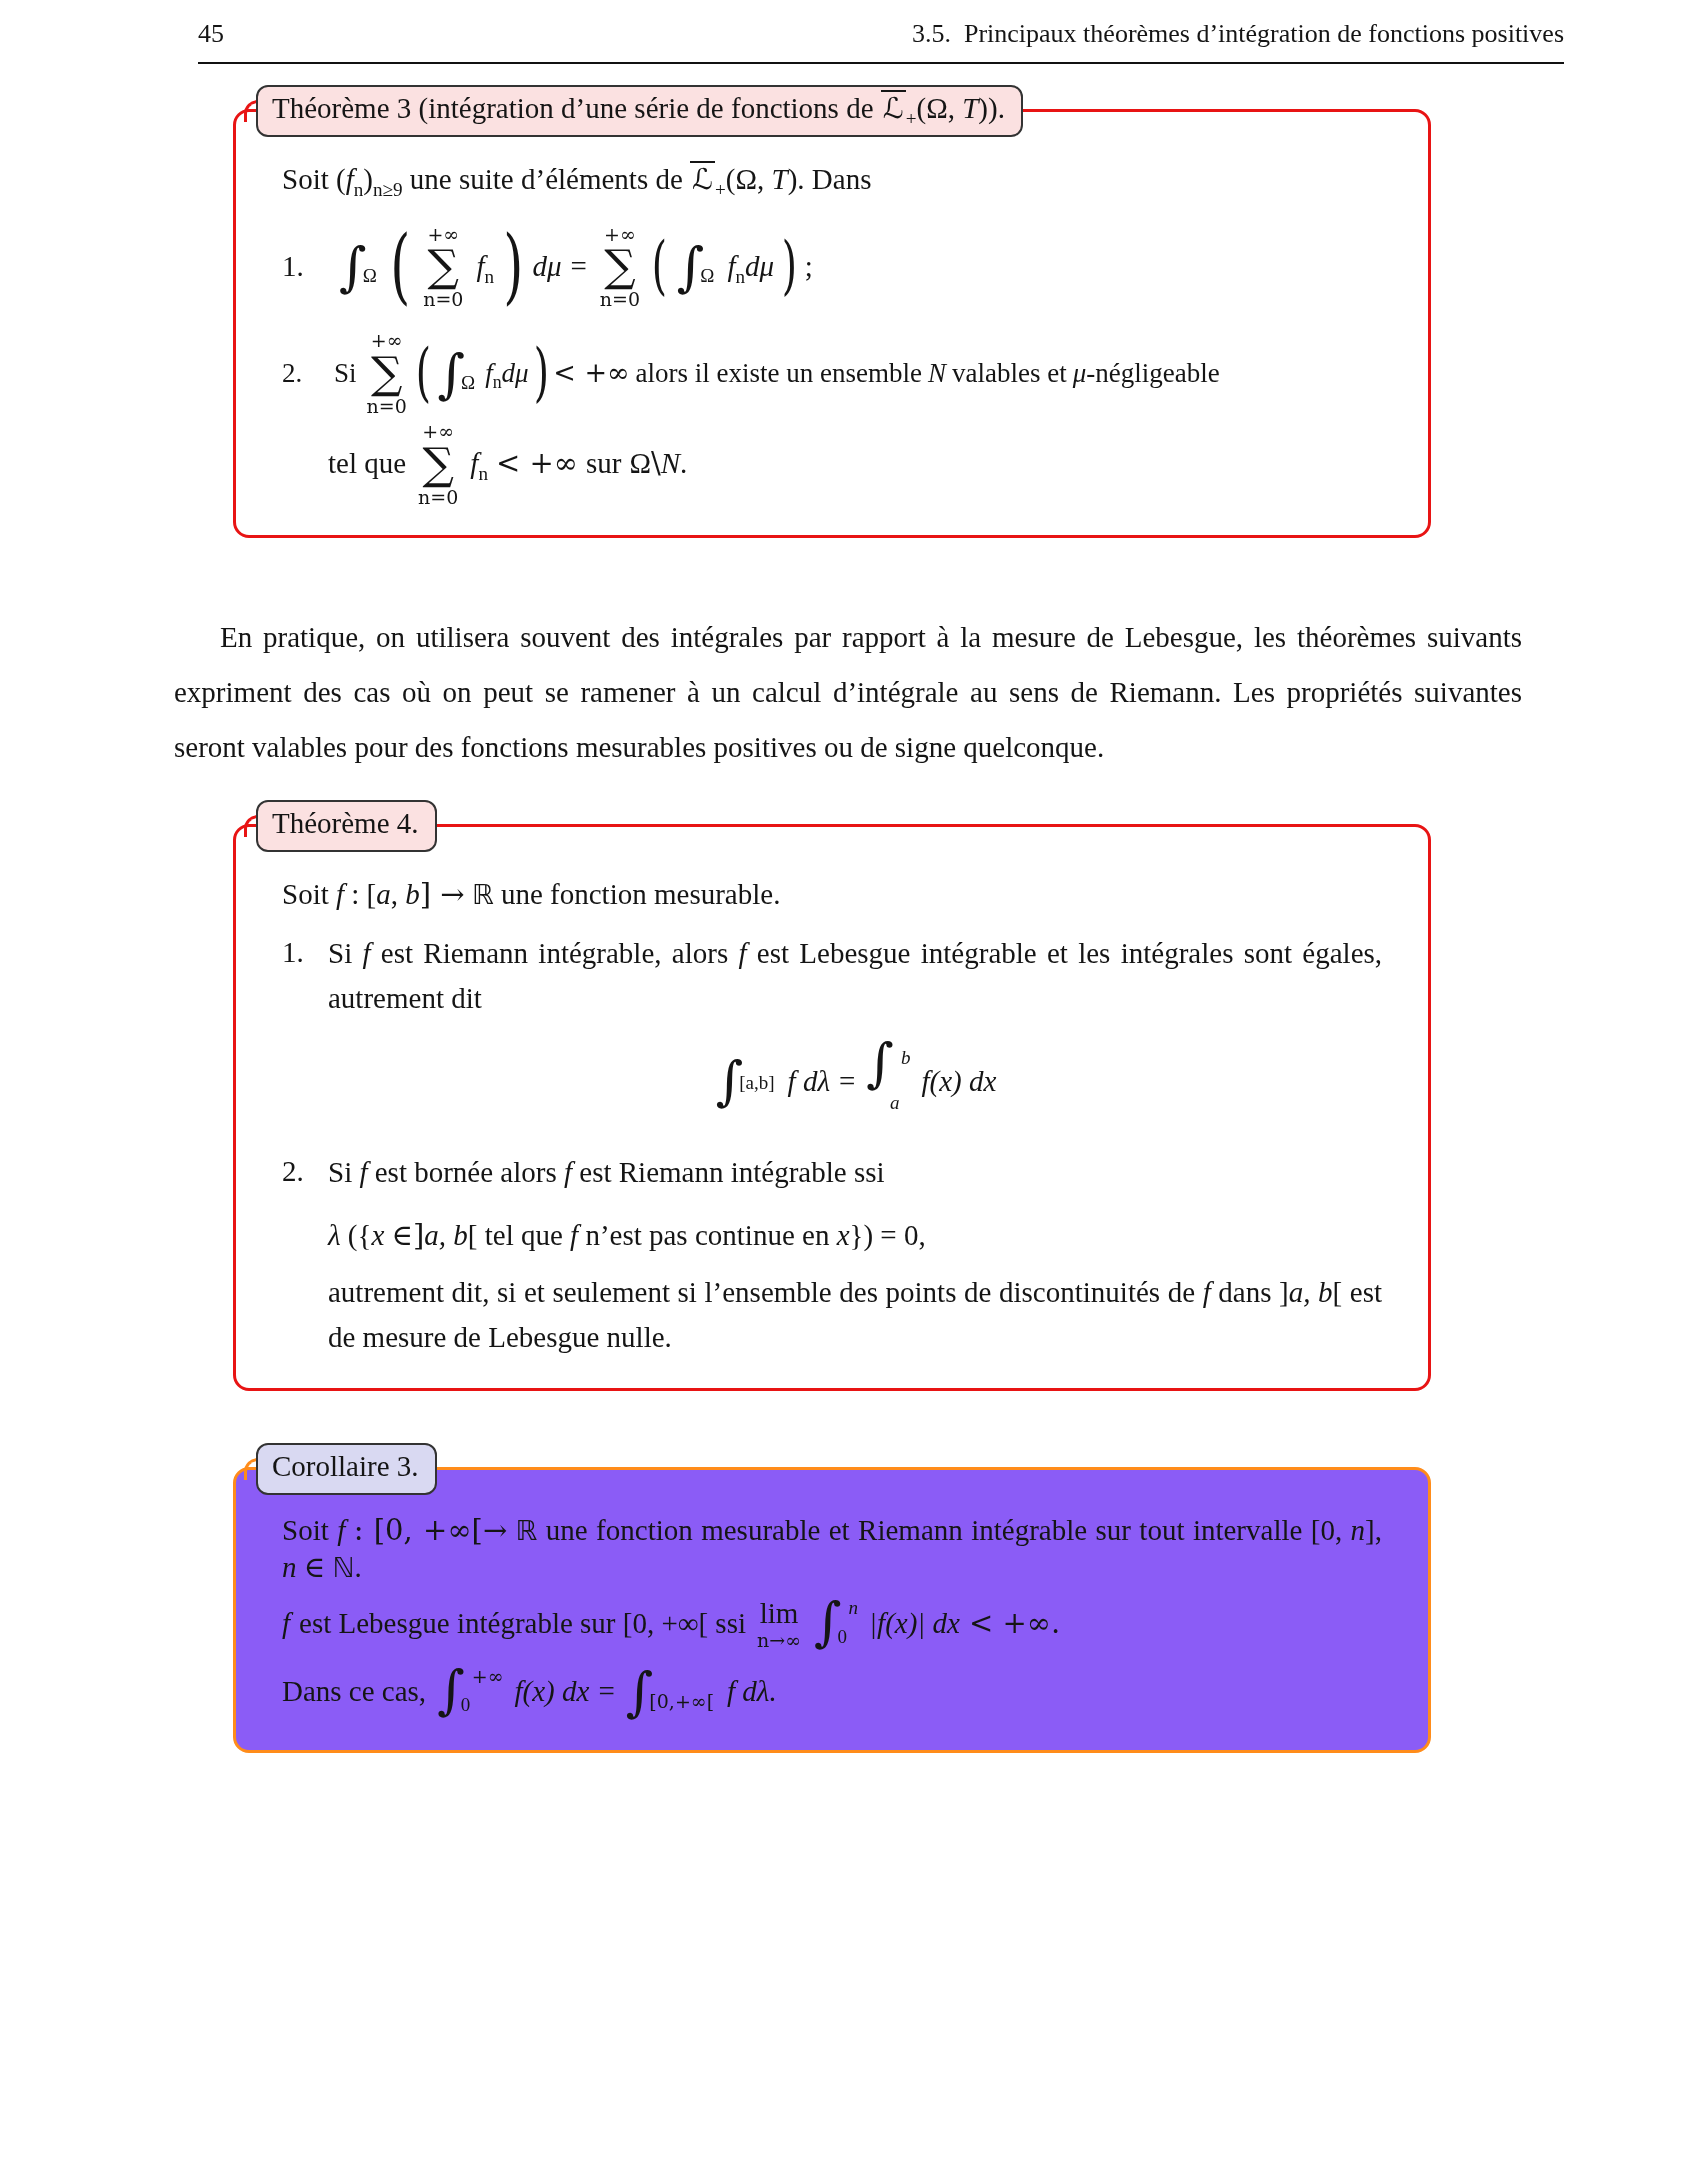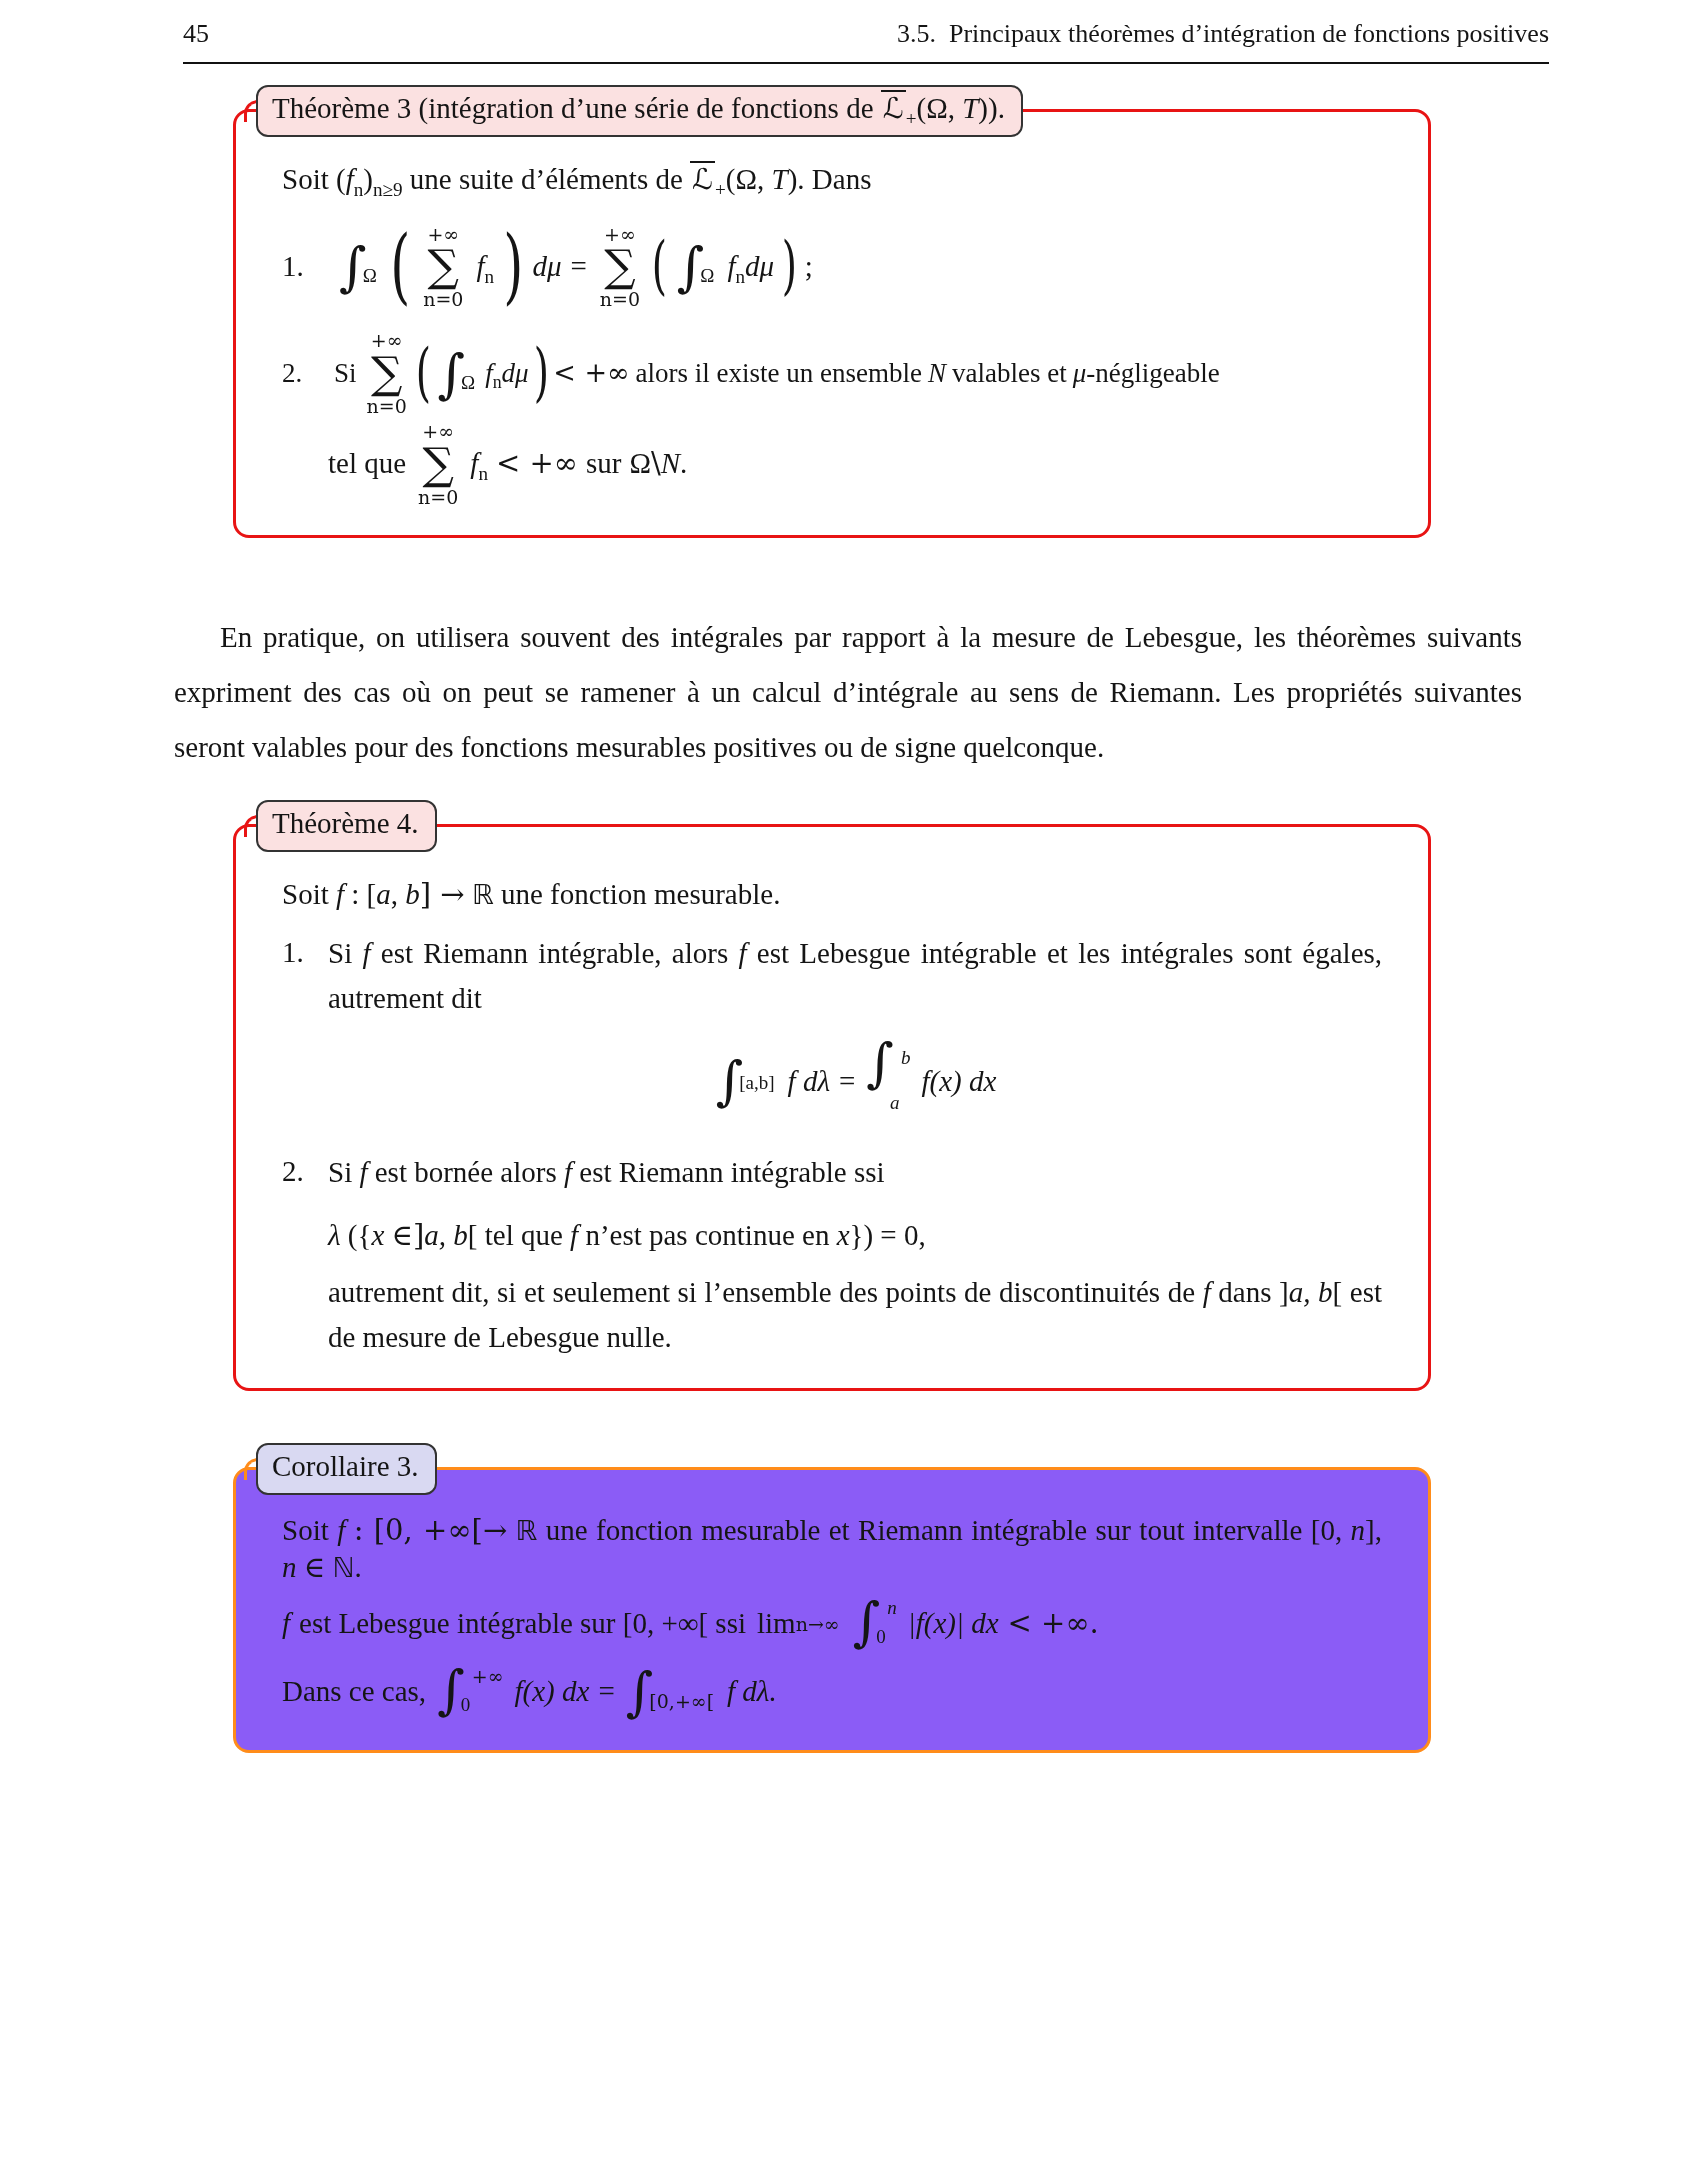--- a/index.html
+++ b/index.html
@@ -6,21 +6,21 @@
   html,body { background:#ffffff; }
   body {
     width:1683px; height:2178px; position:relative;
     font-family:"Liberation Serif", serif; color:#151515;
     font-size:29px; line-height:1.5;
   }
   .page { position:relative; width:1683px; height:2178px; overflow:hidden; }
 
   
   .header {
-    position:absolute; left:183px; top:14px; width:1366px;
+    position:absolute; left:198px; top:14px; width:1366px;
     display:flex; justify-content:space-between; align-items:flex-end;
     font-size:26px; padding-bottom:9px; border-bottom:2.5px solid #111;
   }
 
   
   .tbox {
     position:absolute; width:1198px; background:#ffffff;
     border:3.5px solid #e81414; border-radius:16px;
     padding:42px 46px 28px 46px;
   }
@@ -80,21 +80,21 @@
   .intwrap { display:inline-flex; align-items:flex-end; vertical-align:middle; margin:0 2px; }
   .igly { font-size:53px; line-height:1.05; font-family:"DejaVu Serif", serif; }
   .intwrap .ilo { font-size:19px; margin:0 2px 4px -4px; }
 
   .int2 { display:inline-flex; align-items:stretch; vertical-align:middle; margin:0 2px; }
   .int2 .ilims { display:flex; flex-direction:column; justify-content:space-between;
                  font-size:19px; padding-bottom:3px; }
   .int2 .isup { margin-left:7px; }
   .int2 .isub { margin-left:-4px; }
 
-  .limstack { display:inline-flex; flex-direction:row; align-items:center;
+  .limstack { display:inline-flex; flex-direction:column; align-items:center;
               vertical-align:middle; line-height:1.1; margin:0 2px; }
   .limstack .ltop { font-size:29px; }
   .limstack .lbot { font-size:19px; }
 
   .bp { display:inline-block; font-family:"DejaVu Serif", serif; line-height:0.9;
         transform:scaleX(0.62); margin:0 -6px; font-weight:400; }
   .s84 { font-size:83px; }
   .s66 { font-size:63px; }
 </style>
 </head>

